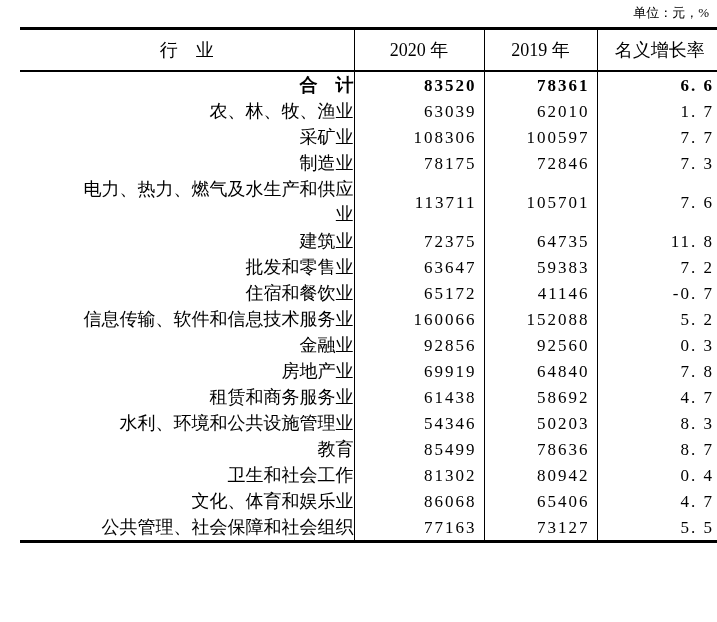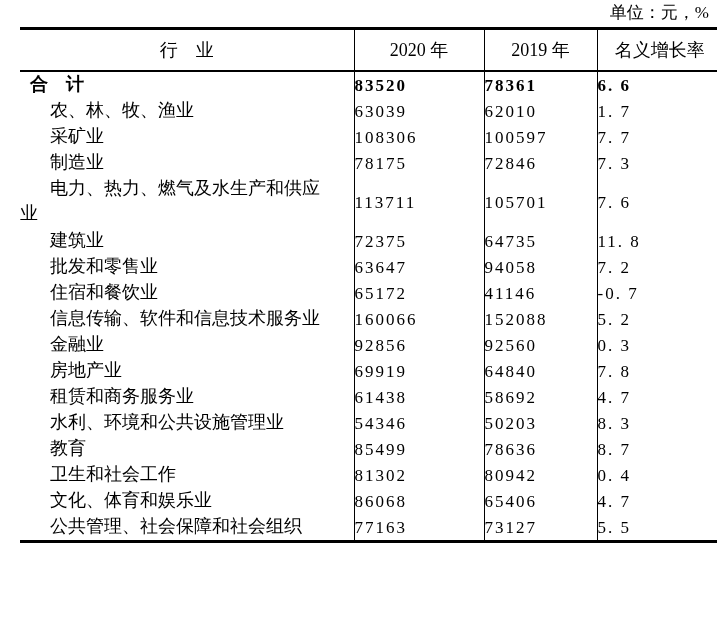--- a/index.html
+++ b/index.html
@@ -12,21 +12,21 @@
     height: 622px;
     color: #000000;
     font-family: "Liberation Serif", "DejaVu Serif", serif;
     overflow: hidden;
   }
   .unit-label {
     height: 27px;
     line-height: 26px;
     text-align: right;
     padding-right: 8px;
-    font-size: 17px;
+    font-size: 13px;
   }
   table.wage-table {
     border-collapse: collapse;
     table-layout: fixed;
     margin-left: 20px;
     width: 702px;
     border-top: 3px solid #000;
     border-bottom: 3px solid #000;
   }
   col.c-industry { width: 334px; }
@@ -50,31 +50,31 @@
   tbody td {
     height: 26px;
     padding: 0;
     vertical-align: middle;
     font-size: 18px;
     line-height: 25px;
   }
   tr.tall td { height: 52px; }
 
   td.industry {
-    text-align: left;
+    text-align: right;
     padding-left: 30px;
-    font-family: Liberation Mono, monospace;
   }
   tr.total td { font-weight: bold; }
   tr.total td.industry { padding-left: 10px; }
   td.industry.wrap {
     padding-left: 0;
     text-indent: 30px;
   }
   td.num {
+    text-align: right;
     padding-right: 7px;
     font-size: 17px;
     letter-spacing: 2px;
   }
   td.num.growth { padding-right: 8px; }
 </style>
 </head>
 <body>
 
 <div class="page">
@@ -129,21 +129,21 @@
         </tr>
         <tr>
           <td class="industry">建筑业</td>
           <td class="num">72375</td>
           <td class="num">64735</td>
           <td class="num growth">11. 8</td>
         </tr>
         <tr>
           <td class="industry">批发和零售业</td>
           <td class="num">63647</td>
-          <td class="num">94058</td>
+          <td class="num">59383</td>
           <td class="num growth">7. 2</td>
         </tr>
         <tr>
           <td class="industry">住宿和餐饮业</td>
           <td class="num">65172</td>
           <td class="num">41146</td>
           <td class="num growth">-0. 7</td>
         </tr>
         <tr>
           <td class="industry">信息传输、软件和信息技术服务业</td>

